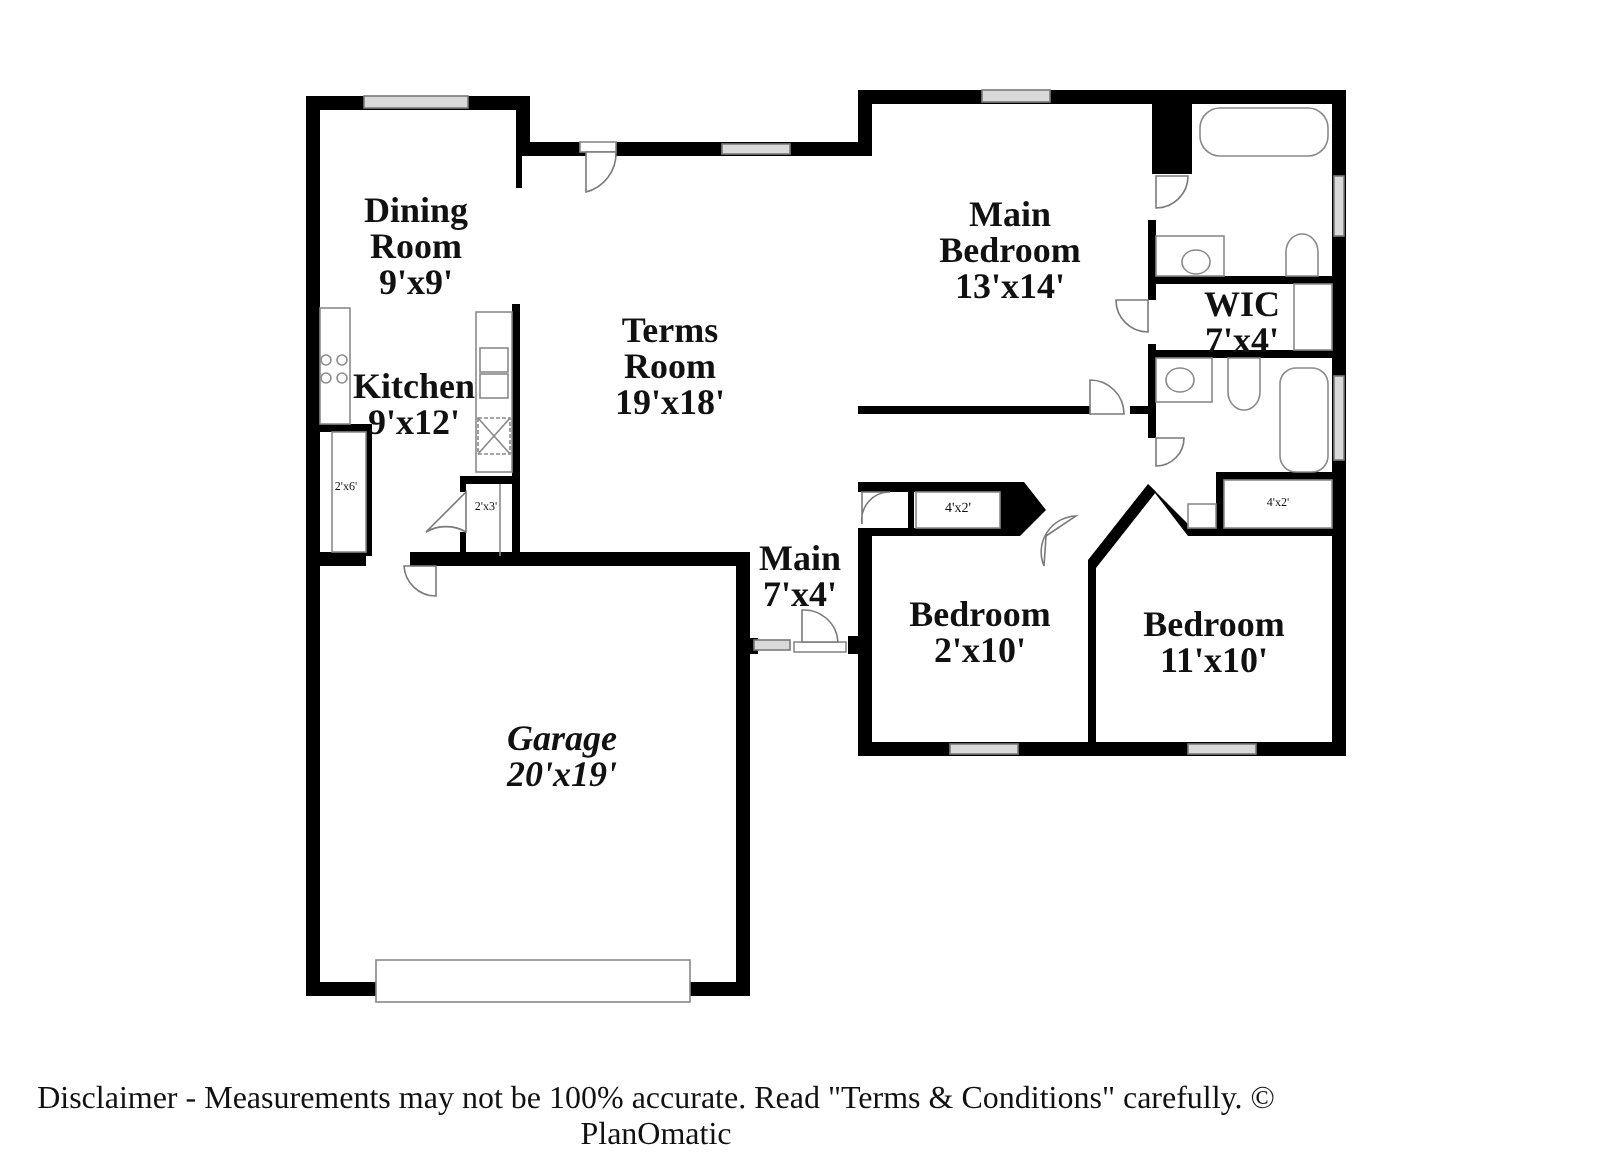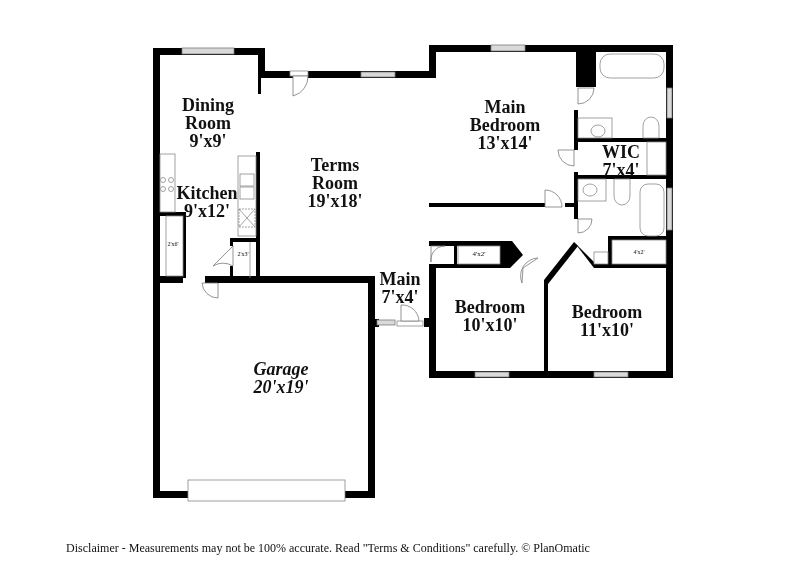--- a/index.html
+++ b/index.html
@@ -8,21 +8,21 @@
   .wall { fill:#000; }
   .win { fill:#d9d9d9; stroke:#7a7a7a; stroke-width:0.8; }
   .thin { fill:none; stroke:#8a8a8a; stroke-width:0.8; }
   .door-leaf { fill:#fff; stroke:#7a7a7a; stroke-width:0.8; }
   .fixture { fill:#fff; stroke:#8a8a8a; stroke-width:0.8; }
   .room-label { position:absolute; text-align:center; font-family:"Liberation Serif","DejaVu Serif",serif; font-weight:bold; color:#111; line-height:1.0; white-space:nowrap; }
   .room-label span { display:block; }
   .lg { font-size:18px; }
   .sm { font-size:7px; font-weight:normal; }
   .xs { font-size:6px; font-weight:normal; }
-  #disclaimer { position:absolute; left:0; width:656px; top:541px; text-align:center; font-family:"Liberation Serif","DejaVu Serif",serif; font-size:12px; color:#111; }
+  #disclaimer { position:absolute; left:0; width:656px; top:541px; text-align:center; font-family:"Liberation Serif","DejaVu Serif",serif; font-size:16px; color:#111; }
 </style>
 </head>
 <body>
 
 <svg id="plan" viewBox="0 0 800 582" xmlns="http://www.w3.org/2000/svg">
 
   <rect class="wall" x="153" y="48" width="7" height="228"></rect>
 
   <rect class="wall" x="153" y="48" width="112" height="7"></rect>
   <rect class="wall" x="258" y="48" width="7" height="28"></rect>
@@ -178,21 +178,21 @@
   <span>7'x4'</span>
 </div>
 
 <div class="room-label lg" style="left:374px; top:270px; width:52px;">
   <span>Main</span>
   <span>7'x4'</span>
 </div>
 
 <div class="room-label lg" style="left:450px; top:298px; width:80px;">
   <span>Bedroom</span>
-  <span>10'x10'</span>
+  <span>2'x10'</span>
 </div>
 
 <div class="room-label lg" style="left:567px; top:303px; width:80px;">
   <span>Bedroom</span>
   <span>11'x10'</span>
 </div>
 
 <div class="room-label lg" style="left:241px; top:360px; width:80px;font-style:italic;">
   <span>Garage</span>
   <span>20'x19'</span>

